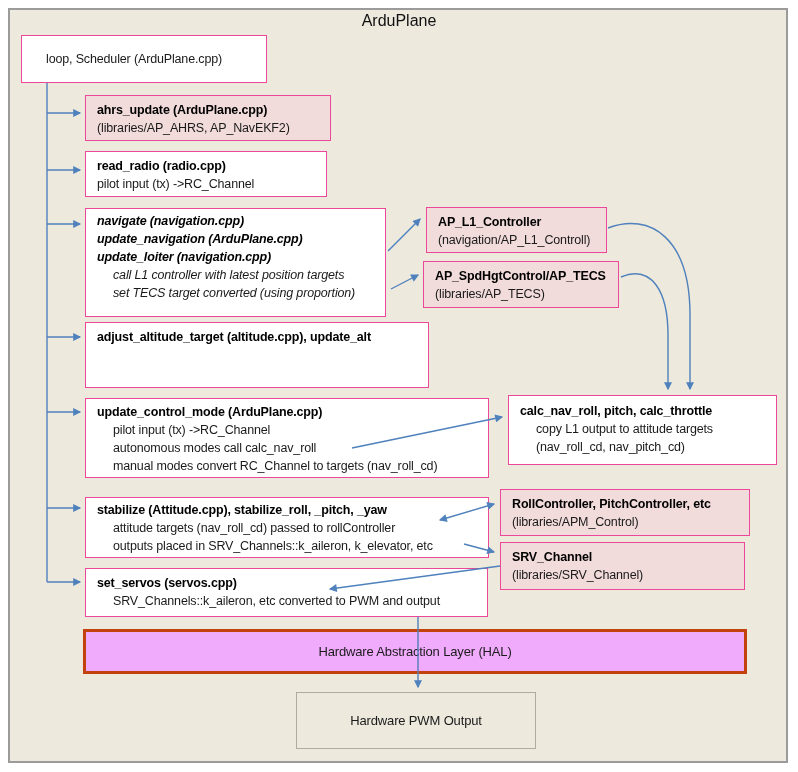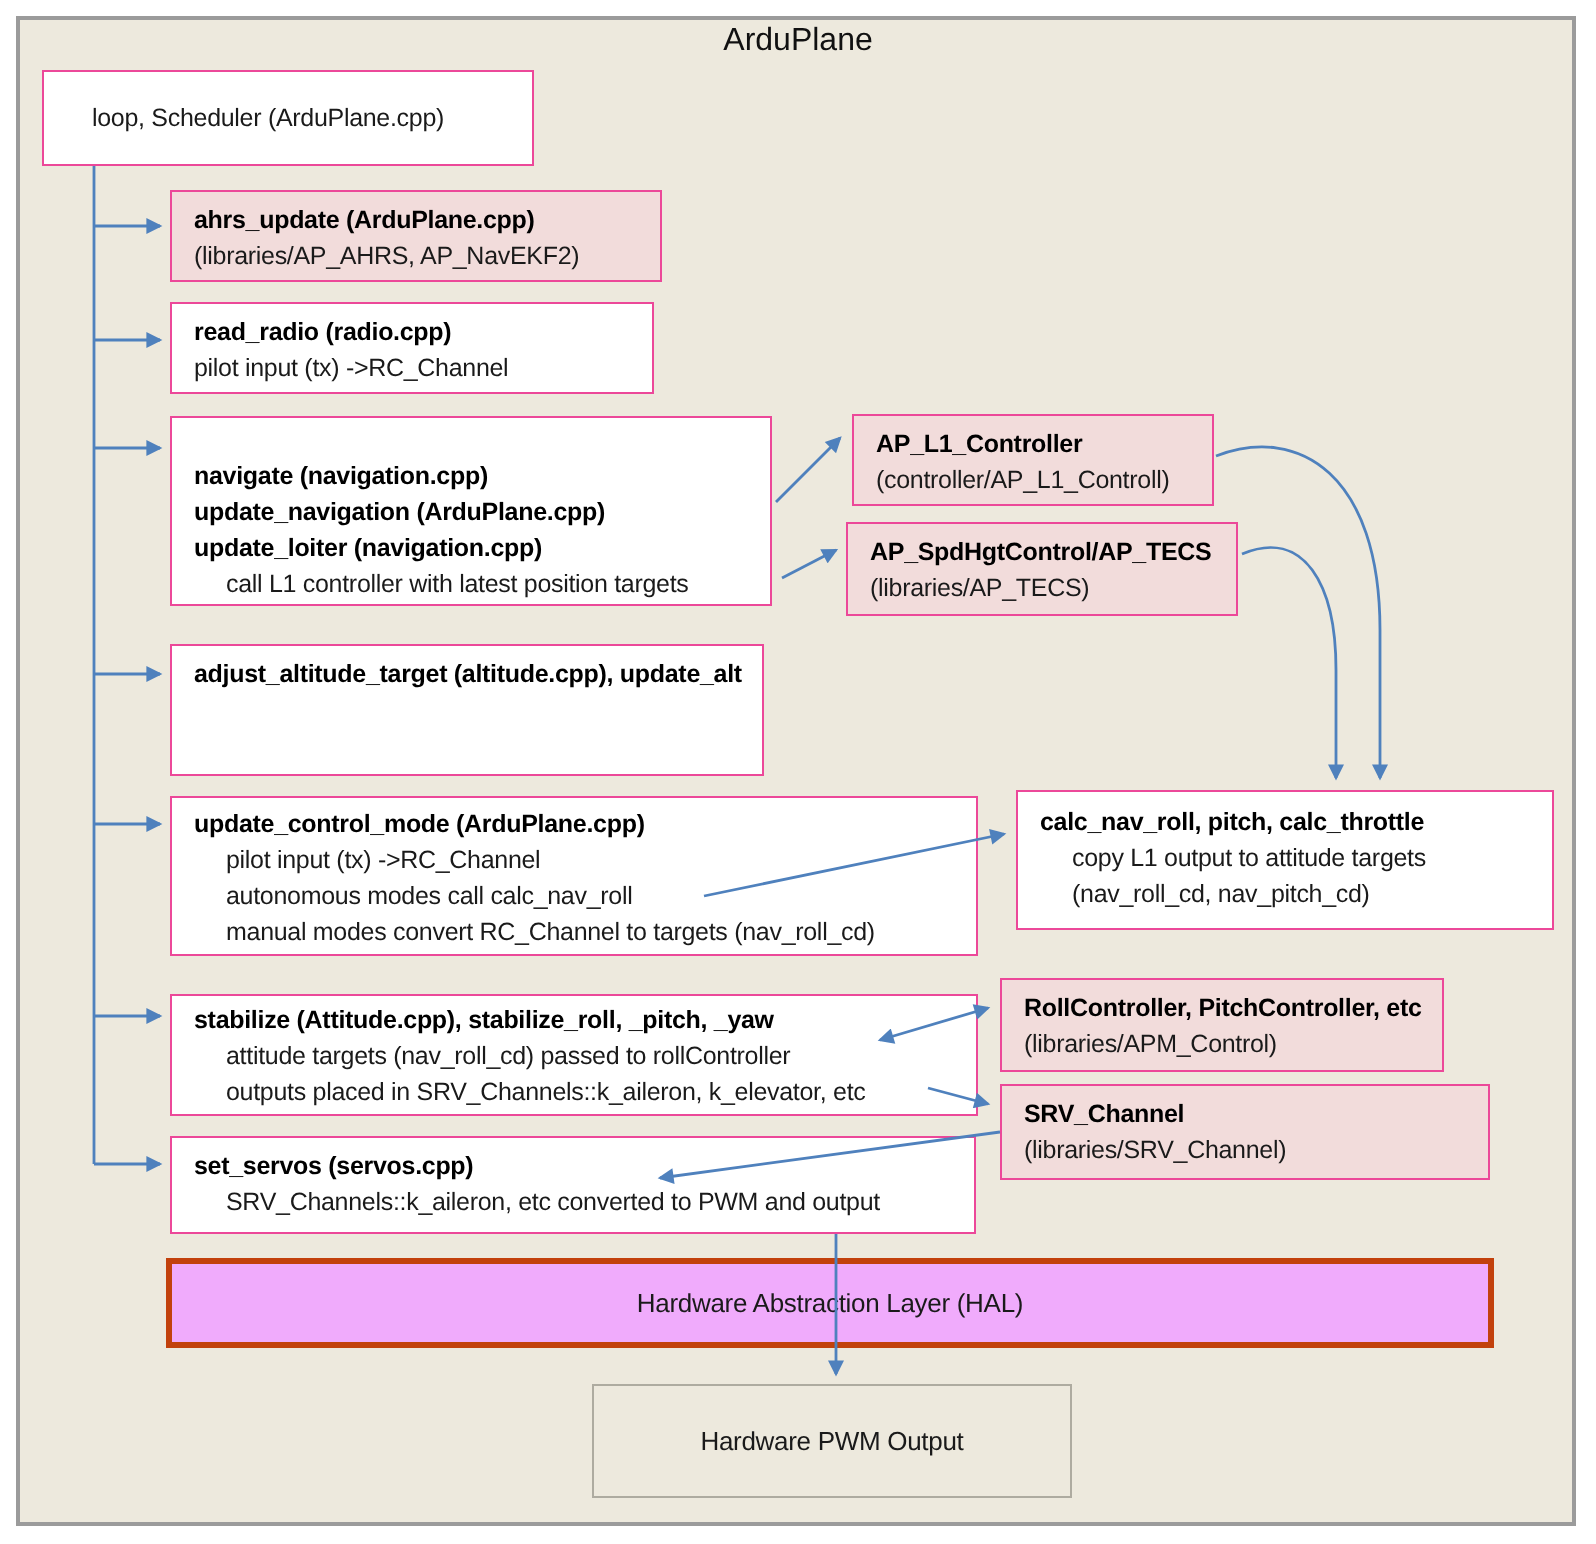--- a/index.html
+++ b/index.html
@@ -27,28 +27,28 @@
   .pink{background:#f2dcdb;}
   .blue{background:#f0abfc;border:3px solid #c2410c;}
   .plain{background:transparent;border:1px solid #aeaba0;}
   .center{display:flex;align-items:center;justify-content:center;padding:0;}
   #arrows{position:absolute;left:0;top:0;pointer-events:none;}
 
   
   #b-loop{left:21px;top:35px;width:246px;height:48px;display:flex;align-items:center;padding-top:0;padding-left:24px;}
   #b-ahrs{left:85px;top:95px;width:246px;height:46px;}
   #b-read{left:85px;top:151px;width:242px;height:46px;}
-  #b-nav{left:85px;top:208px;width:301px;height:95px;padding-top:20px;}
+  #b-nav{left:85px;top:208px;width:301px;height:109px;padding-top:3px;font-style:italic;}
   #b-l1{left:426px;top:207px;width:181px;height:46px;}
   #b-tecs{left:423px;top:261px;width:196px;height:47px;}
-  #b-adj{left:85px;top:322px;width:297px;height:66px;}
+  #b-adj{left:85px;top:322px;width:344px;height:66px;}
   #b-ucm{left:85px;top:398px;width:404px;height:80px;padding-top:4px;}
   #b-calc{left:508px;top:395px;width:269px;height:70px;padding-top:6px;}
   #b-stab{left:85px;top:497px;width:404px;height:61px;padding-top:3px;}
-  #b-roll{left:500px;top:489px;width:222px;height:47px;}
+  #b-roll{left:500px;top:489px;width:250px;height:47px;}
   #b-srv{left:500px;top:542px;width:245px;height:48px;}
   #b-servos{left:85px;top:568px;width:403px;height:49px;}
   #b-hal{left:83px;top:629px;width:664px;height:45px;font-size:13px;}
   #b-pwm{left:296px;top:692px;width:240px;height:57px;font-size:13px;}
 </style>
 </head>
 <body>
 
 <div id="canvas">
   <div id="frame"></div>
@@ -72,21 +72,21 @@
   <div class="box" id="b-nav">
     <div class="t">navigate (navigation.cpp)</div>
     <div class="t">update_navigation (ArduPlane.cpp)</div>
     <div class="t">update_loiter (navigation.cpp)</div>
     <div class="d">call L1 controller with latest position targets</div>
     <div class="d">set TECS target converted (using proportion)</div>
   </div>
 
   <div class="box pink" id="b-l1">
     <div class="t">AP_L1_Controller</div>
-    <div>(controller/AP_L1_Controll)</div>
+    <div>(navigation/AP_L1_Controll)</div>
   </div>
 
   <div class="box pink" id="b-tecs">
     <div class="t">AP_SpdHgtControl/AP_TECS</div>
     <div>(libraries/AP_TECS)</div>
   </div>
 
   <div class="box" id="b-adj">
     <div class="t">adjust_altitude_target (altitude.cpp), update_alt</div>
   </div>

